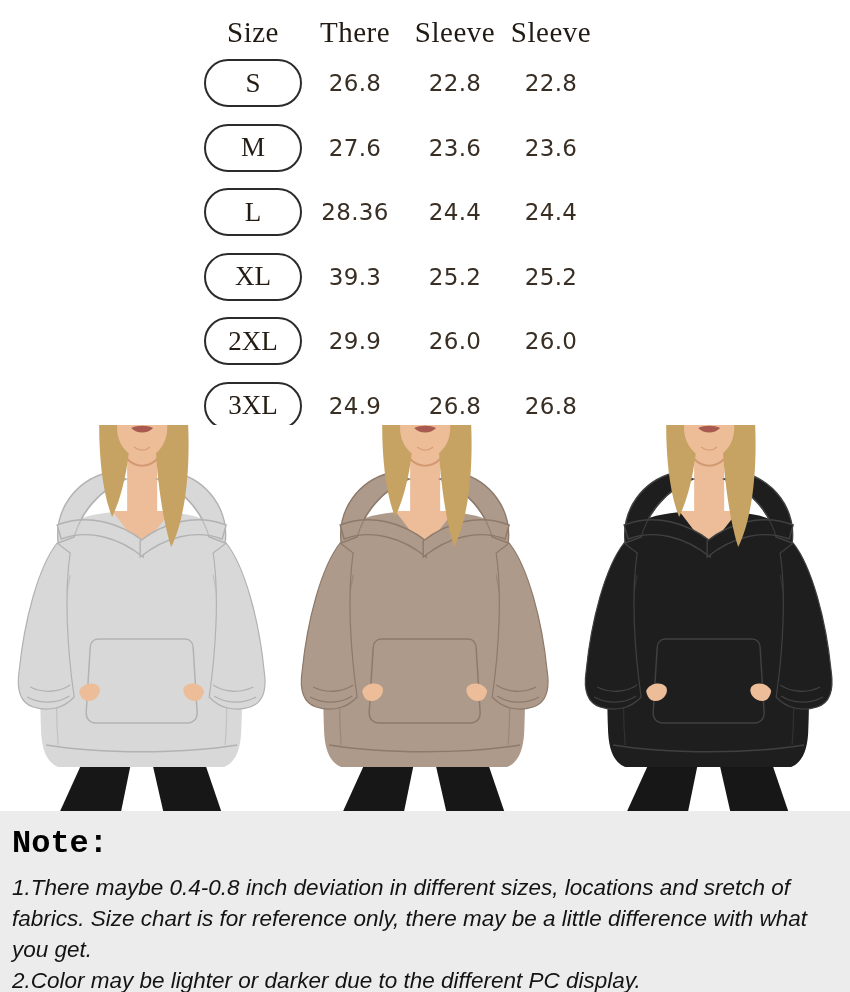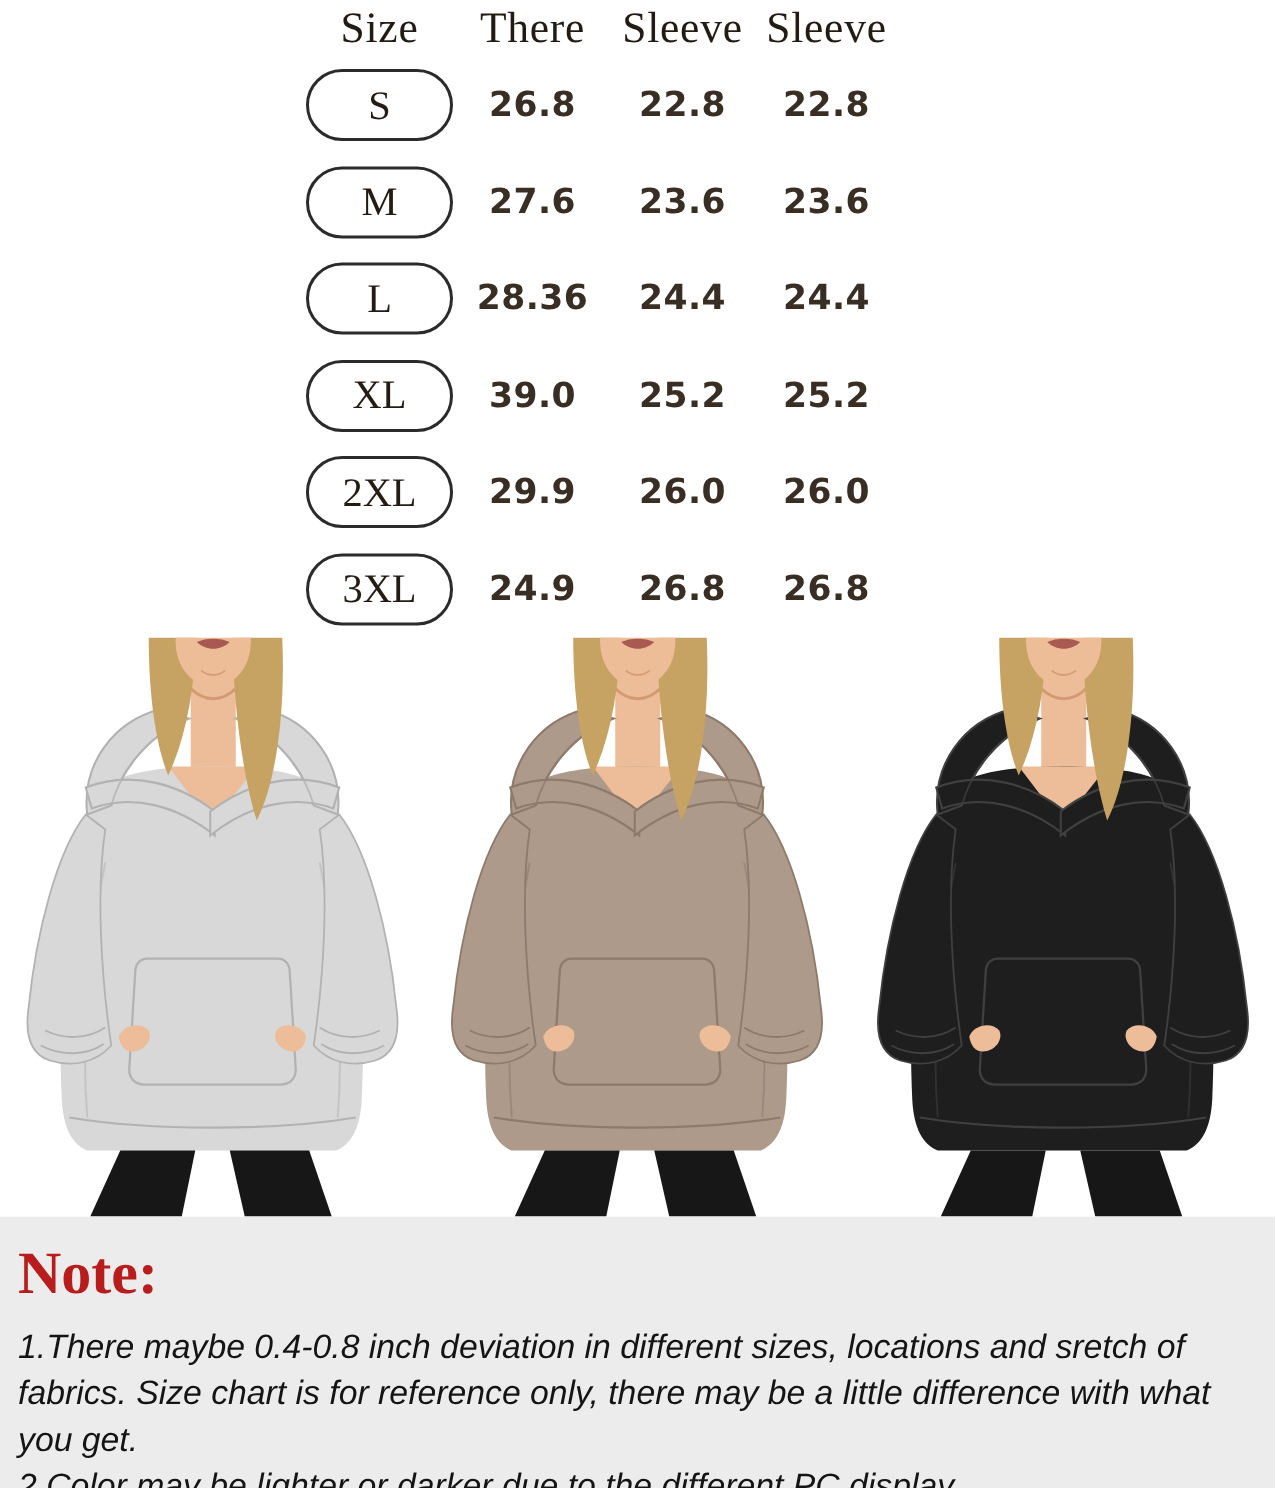--- a/index.html
+++ b/index.html
@@ -2,21 +2,21 @@
 <html><head>
 <meta charset="utf-8">
 <style>
   html,body{margin:0;padding:0;}
   body{
     width:850px;height:992px;background:#ffffff;overflow:hidden;
     font-family:"Liberation Sans",sans-serif;
     -webkit-font-smoothing:antialiased;
   }
   
-  .table-wrap{padding-top:0;height:425px;box-sizing:border-box;}
+  .table-wrap{padding-top:13px;height:425px;box-sizing:border-box;}
   .thead,.trow{
     display:grid;
     grid-template-columns:100px 104px 96px 96px;
     margin-left:203px;
   }
   .thead{height:38px;align-items:center;}
   .thead span{
     text-align:center;
     font-family:"Liberation Serif","DejaVu Serif",serif;
     font-size:29px;color:#221b14;letter-spacing:.5px;
@@ -27,35 +27,35 @@
     width:94px;height:44px;
     border:2.5px solid #2b2b2b;border-radius:24px;
     background:#fff;
     display:flex;align-items:center;justify-content:center;
     font-family:"Liberation Serif","DejaVu Serif",serif;
     font-size:27px;color:#241c14;
   }
   .val{
     text-align:center;
     font-family:"DejaVu Sans","Liberation Sans",sans-serif;
-    font-weight:bold;font-size:23px;color:#392e24;letter-spacing:.3px;
+    font-weight:normal;font-size:23px;color:#392e24;letter-spacing:.3px;
   }
   
   .photos{display:flex;height:386px;}
   .figure{width:283.33px;height:386px;position:relative;background:#fff;}
   .figure svg{width:100%;height:100%;display:block;}
   
   .note{
     background:#ececec;height:181px;box-sizing:border-box;
     padding:14px 10px 0 12px;
   }
   .note h2{
     margin:0 0 10px 0;
-    font-size:40px;font-weight:600;color:#b91c1c;
-    font-family:Liberation Serif, serif;
+    font-size:32px;font-weight:600;color:#000000;
+    font-family:Liberation Mono, monospace;
   }
   .note p{
     margin:0;max-width:832px;
     font-size:22.5px;line-height:31px;color:#141414;
     font-family:"Liberation Sans",sans-serif;
     font-style:italic;
   }
 </style>
 </head>
 <body>
@@ -89,21 +89,21 @@
         <span>L</span>
       </span>
     <span class="val">28.36</span>
     <span class="val">24.4</span>
     <span class="val">24.4</span>
   </div>
   <div class="trow">
     <span class="pill">
         <span>XL</span>
       </span>
-    <span class="val">39.0</span>
+    <span class="val">39.3</span>
     <span class="val">25.2</span>
     <span class="val">25.2</span>
   </div>
   <div class="trow">
     <span class="pill">
         <span>2XL</span>
       </span>
     <span class="val">29.9</span>
     <span class="val">26.0</span>
     <span class="val">26.0</span>

